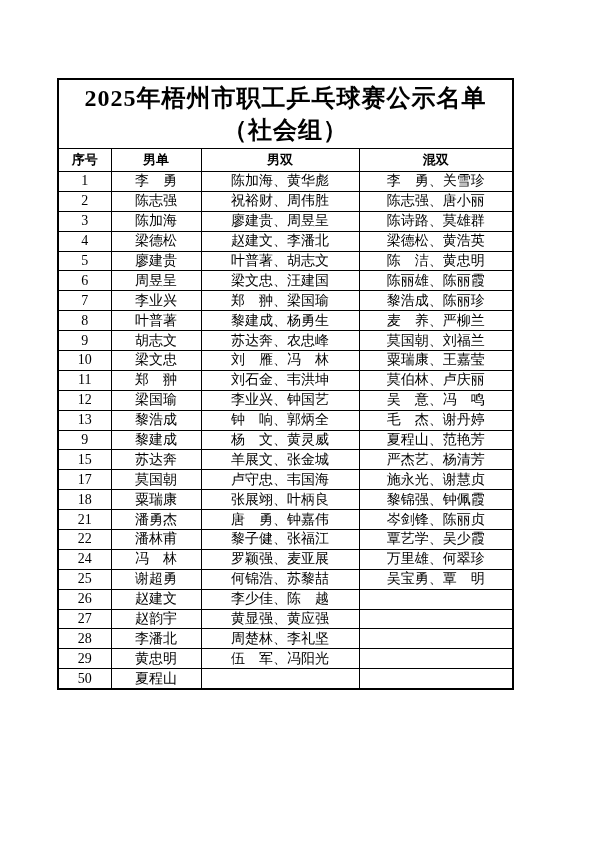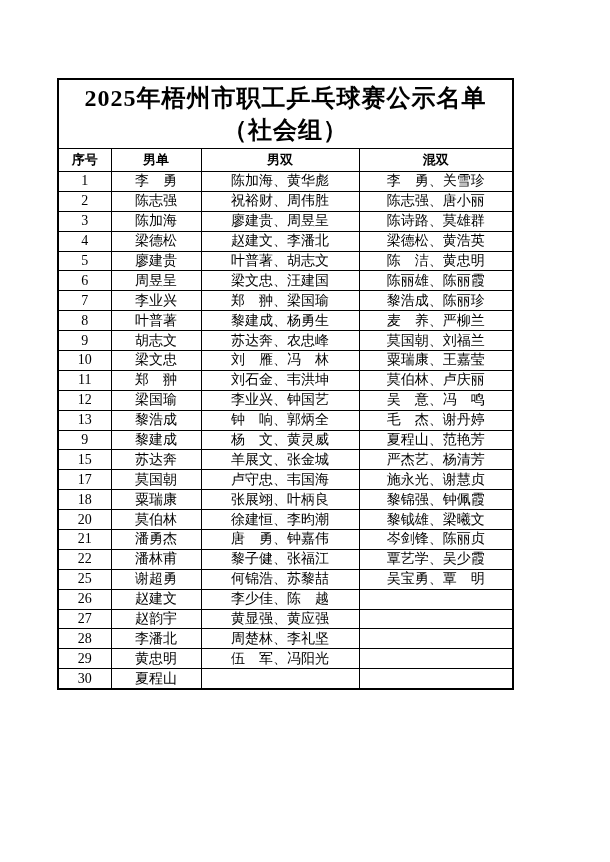--- a/index.html
+++ b/index.html
@@ -182,38 +182,38 @@
           <td>卢守忠、韦国海</td>
           <td>施永光、谢慧贞</td>
         </tr>
         <tr class="data-row">
           <td>18</td>
           <td>粟瑞康</td>
           <td>张展翊、叶柄良</td>
           <td>黎锦强、钟佩霞</td>
         </tr>
         <tr class="data-row">
-          <td>20</td>
-          <td>莫伯林</td>
-          <td>徐建恒、李昀潮</td>
-          <td>黎钺雄、梁曦文</td>
-        </tr>
-        <tr class="data-row">
           <td>21</td>
           <td>潘勇杰</td>
           <td>唐　勇、钟嘉伟</td>
           <td>岑剑锋、陈丽贞</td>
         </tr>
         <tr class="data-row">
           <td>22</td>
           <td>潘林甫</td>
           <td>黎子健、张福江</td>
           <td>覃艺学、吴少霞</td>
         </tr>
         <tr class="data-row">
+          <td>24</td>
+          <td>冯　林</td>
+          <td>罗颖强、麦亚展</td>
+          <td>万里雄、何翠珍</td>
+        </tr>
+        <tr class="data-row">
           <td>25</td>
           <td>谢超勇</td>
           <td>何锦浩、苏黎喆</td>
           <td>吴宝勇、覃　明</td>
         </tr>
         <tr class="data-row">
           <td>26</td>
           <td>赵建文</td>
           <td>李少佳、陈　越</td>
           <td></td>
@@ -230,20 +230,20 @@
           <td>周楚林、李礼坚</td>
           <td></td>
         </tr>
         <tr class="data-row">
           <td>29</td>
           <td>黄忠明</td>
           <td>伍　军、冯阳光</td>
           <td></td>
         </tr>
         <tr class="data-row">
-          <td>30</td>
+          <td>50</td>
           <td>夏程山</td>
           <td></td>
           <td></td>
         </tr>
       </tbody>
   </table>
 </div>
 
 </body></html>

